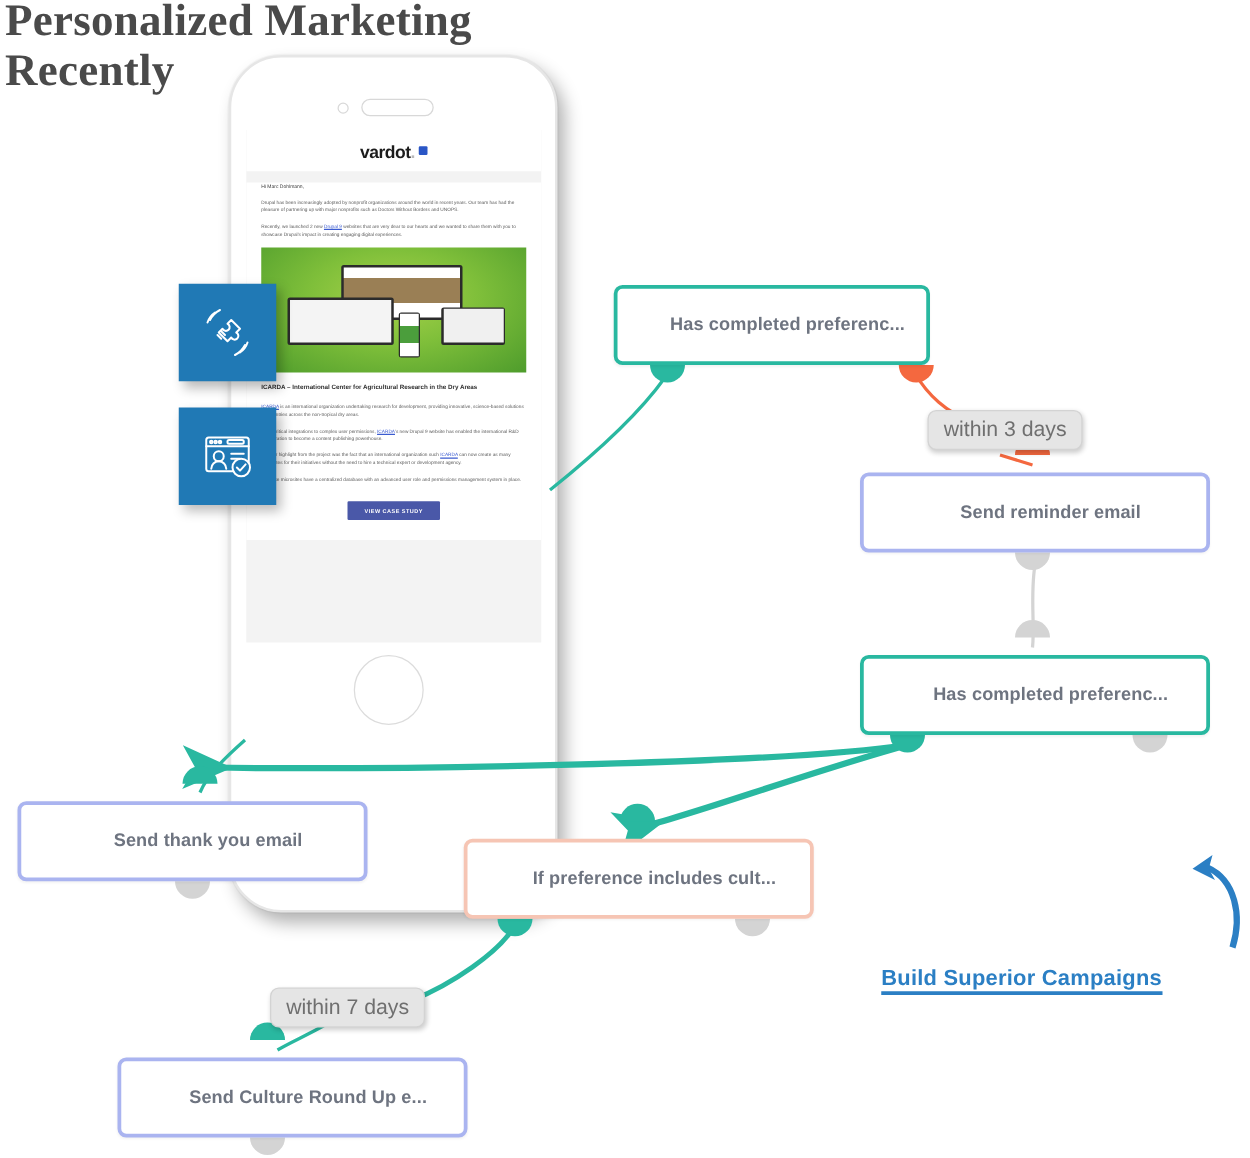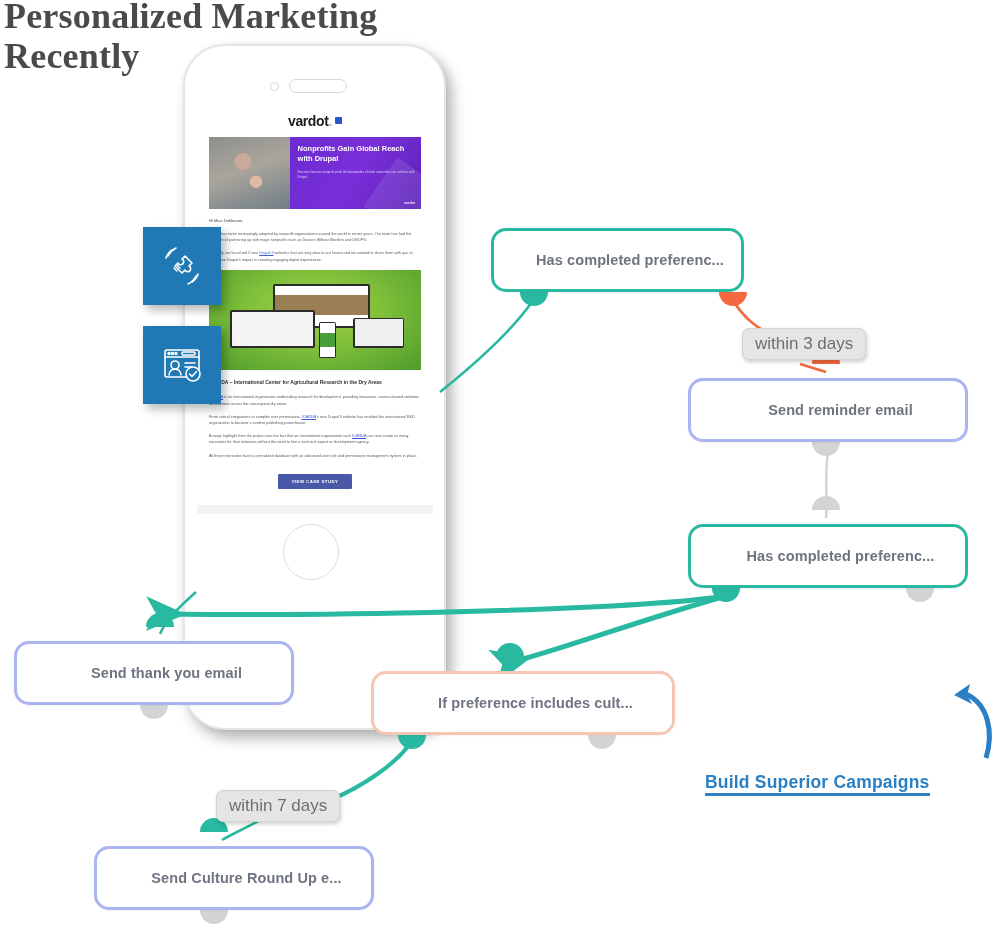--- a/index.html
+++ b/index.html
@@ -128,36 +128,36 @@
     box-shadow:4px 5px 9px rgba(0,0,0,.28);
     display:flex;align-items:center;justify-content:center;
   }
   #tile-personalization{left:143px;top:227px;}
   #tile-profile{left:143px;top:326px;}
 
   
   #flow{position:absolute;left:0;top:0;width:1000px;height:926px;pointer-events:none;}
 
   .node{
-    position:absolute;box-sizing:border-box;border-radius:15px;
+    position:absolute;box-sizing:border-box;border-radius:7px;
     background:#ffffff;border:3px solid #ccc;
     display:flex;align-items:center;justify-content:center;
     font-size:14.5px;font-weight:700;color:#6e7480;letter-spacing:.1px;
     box-shadow:0 1px 2px rgba(0,0,0,.05);
     padding-left:25px;
   }
   .node.teal{border-color:#29b8a0;}
   .node.purple{border-color:#aab4f0;}
   .node.peach{border-color:#f6c5b4;}
 
   #node-has-completed-1{left:491px;top:228px;width:253px;height:64px;}
   #node-send-reminder  {left:688px;top:378px;width:280px;height:64px;}
   #node-has-completed-2{left:688px;top:524px;width:280px;height:64px;}
   #node-send-thank-you {left:14px;top:641px;width:280px;height:64px;}
-  #node-if-preference  {left:371px;top:671px;width:304px;height:64px;}
+  #node-if-preference  {left:371px;top:671px;width:280px;height:64px;}
   #node-send-culture   {left:78px;top:846px;width:280px;height:64px;margin-left:16px;}
 
   .chip{
     position:absolute;background:#e5e5e5;border:1px solid #d3d3d3;border-radius:7px;
     padding:5px 12px;font-size:17px;color:#6f6f6f;
     box-shadow:1px 2px 4px rgba(0,0,0,.20);white-space:nowrap;
   }
   #chip-within-3-days{left:742px;top:328px;}
   #chip-within-7-days{left:216px;top:790px;}
 
@@ -182,28 +182,20 @@
   <div id="phone-home"></div>
 
   <div id="phone-screen">
 
     <div class="mail-logo">
       <span>vardot</span><span class="dot">.</span><span class="sq"></span>
     </div>
 
     <div class="mail-body">
 
-      <div class="hero">
-        <div class="hero-photo"></div>
-        <div class="hero-right">
-          <div class="hero-title">Nonprofits Gain Global Reach with Drupal</div>
-          <div class="hero-sub">Discover how our projects push the boundaries of what nonprofits can achieve with Drupal.</div>
-          <div class="hero-brand">vardot</div>
-        </div>
-      </div>
 
       <div class="greet">Hi Marc Dohlmann,</div>
       <p class="para">Drupal has been increasingly adopted by nonprofit organizations around the world in recent years. Our team has had the pleasure of partnering up with major nonprofits such as Doctors Without Borders and UNOPS.</p>
       <p class="para">
         <span>Recently, we launched 2 new </span><span class="lnk">Drupal 9</span><span> websites that are very dear to our hearts and we wanted to share them with you to showcase Drupal's impact in creating engaging digital experiences.</span>
       </p>
 
       <div class="green-banner">
         <div class="dev-desktop">
             <i></i>

